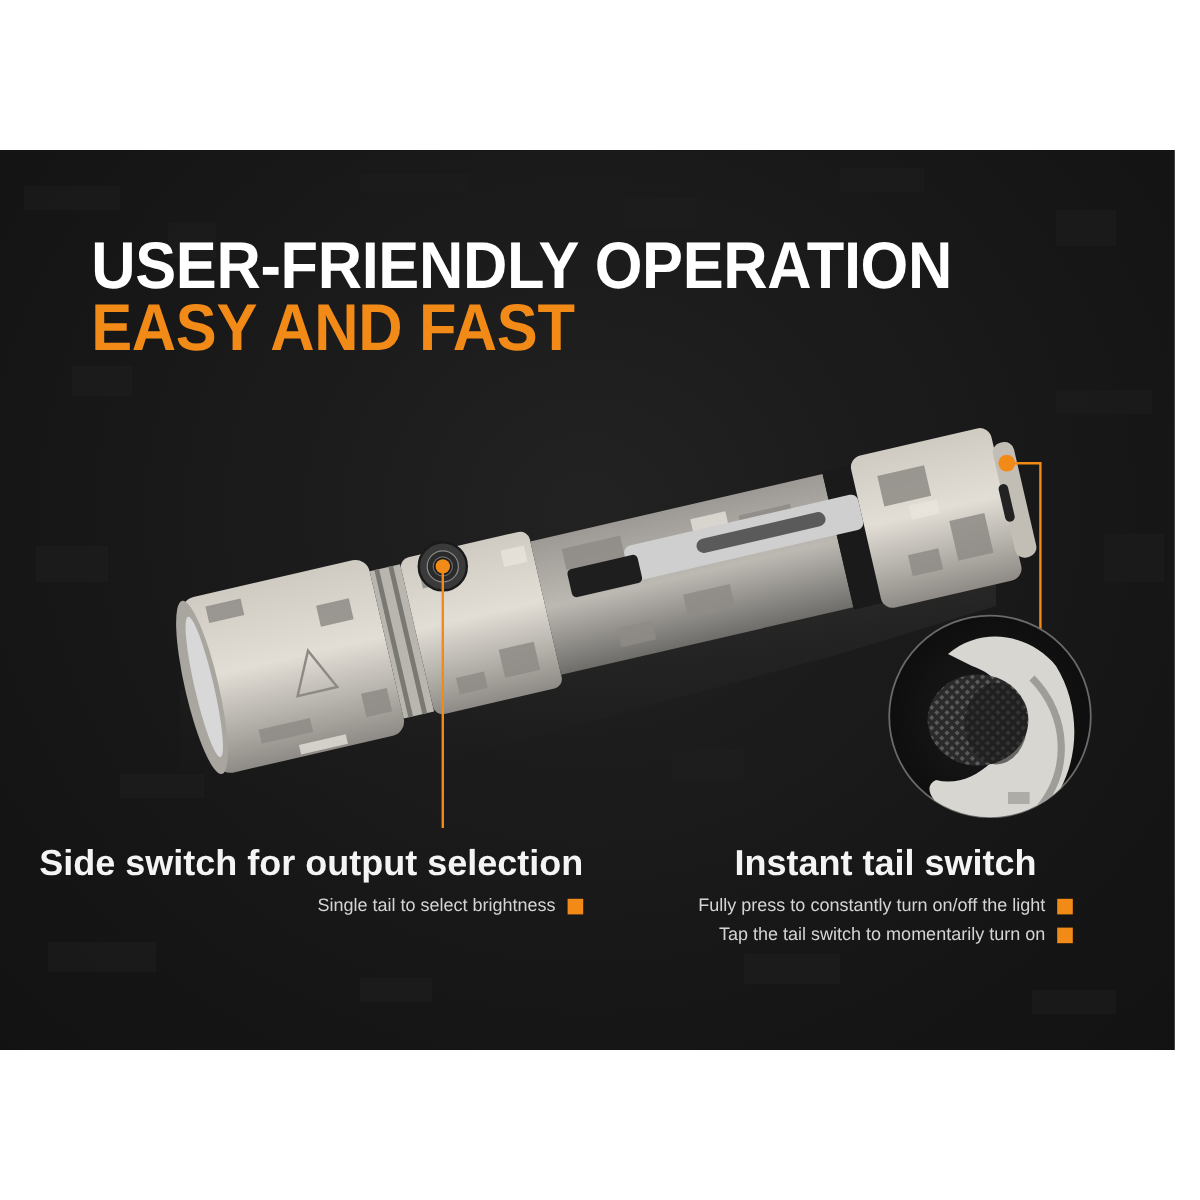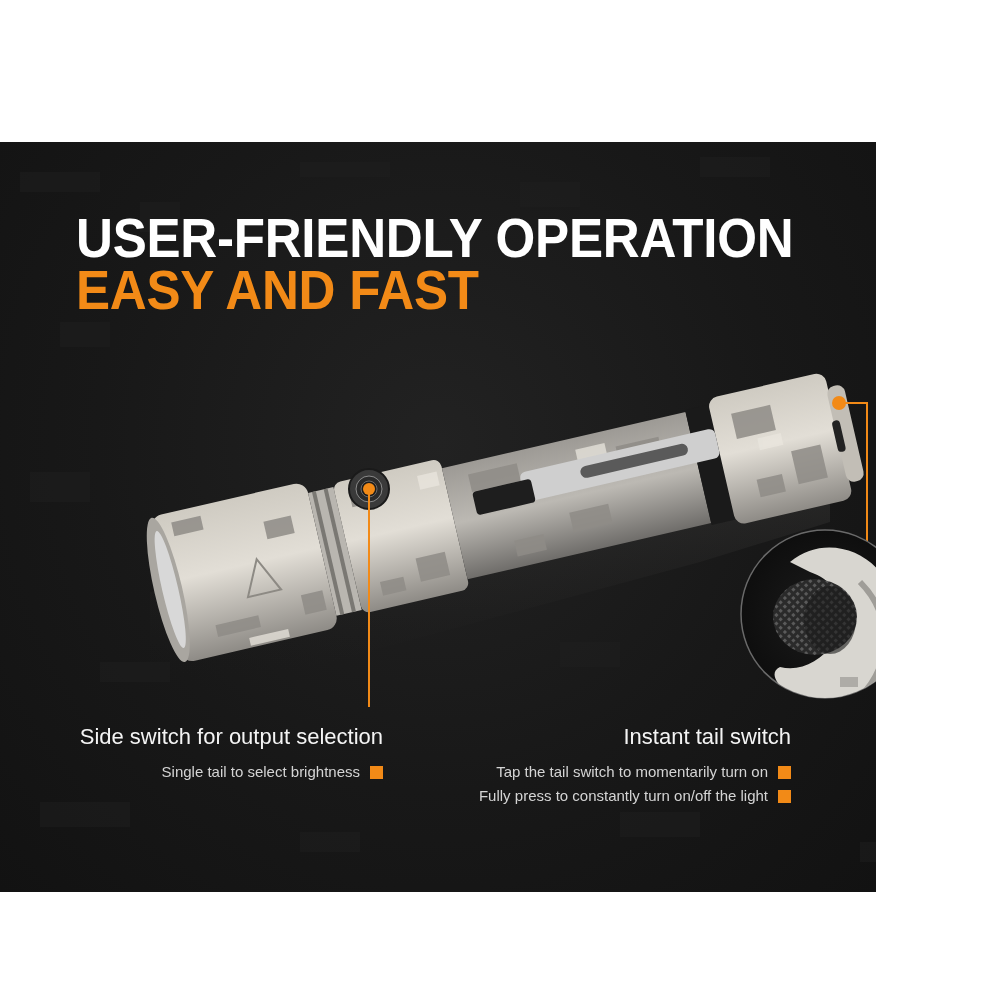--- a/index.html
+++ b/index.html
@@ -1,37 +1,37 @@
 <!DOCTYPE html>
 <html><head>
 <meta charset="utf-8">
 <style>
   html, body { margin: 0; padding: 0; background: #ffffff; }
   body { width: 1000px; height: 1000px; position: relative; overflow: hidden; font-family: "Liberation Sans", sans-serif; }
   .panel {
-    position: absolute; left: 0; top: 142px; width: 876px; height: 750px;
+    position: absolute; left: 0; top: 125px; width: 979px; height: 750px;
     background:
       radial-gradient(ellipse at 50% 40%, #222 0%, #181818 55%, #121212 100%);
     overflow: hidden;
   }
   .camo-bg { position: absolute; inset: 0; opacity: 0.5; }
   .headline { position: absolute; left: 76px; top: 70px; margin: 0; }
   .hl1 {
     display: block; color: #ffffff; font-weight: bold; font-size: 55px; line-height: 52px;
     letter-spacing: -0.3px; transform: scaleX(0.93); transform-origin: left center; white-space: nowrap;
   }
   .hl2 {
     display: block; color: #f28a17; font-weight: bold; font-size: 55px; line-height: 52px;
     letter-spacing: -0.3px; transform: scaleX(0.93); transform-origin: left center; white-space: nowrap;
   }
   .product { position: absolute; left: 0; top: 0; width: 1000px; height: 750px; }
   .feature { position: absolute; text-align: right; color: #ffffff; }
   .feature-left { right: 493px; top: 577px; }
-  .feature-right { right: 85px; top: 577px; }
-  .feature-title { font-size: 22px; line-height: 36px; color: #f4f4f4; white-space: nowrap; margin-bottom: 5px; }
+  .feature-right { right: 85px; top: 577px; text-align: center; }
+  .feature-title { font-size: 30px; line-height: 36px; color: #f4f4f4; white-space: nowrap; margin-bottom: 5px; font-weight: bold; }
   .bullet { font-size: 15px; line-height: 24px; color: #d4d4d4; white-space: nowrap; display: flex; justify-content: flex-end; align-items: center; }
   .bullet .sq { display: inline-block; width: 13px; height: 13px; background: #f28a17; margin-left: 10px; flex: none; }
 </style>
 </head>
 <body>
 
 <div class="panel">
 
   <svg class="camo-bg" width="1000" height="750" viewBox="0 0 1000 750">
     <g fill="#1f1f1f">
@@ -174,22 +174,22 @@
     <div class="feature-title">Side switch for output selection</div>
     <div class="bullet">
       <span>Single tail to select brightness</span>
       <span class="sq"></span>
     </div>
   </div>
 
   <div class="feature feature-right">
     <div class="feature-title">Instant tail switch</div>
     <div class="bullet">
-      <span>Tap the tail switch to momentarily turn on</span>
+      <span>Fully press to constantly turn on/off the light</span>
       <span class="sq"></span>
     </div>
     <div class="bullet">
-      <span>Fully press to constantly turn on/off the light</span>
+      <span>Tap the tail switch to momentarily turn on</span>
       <span class="sq"></span>
     </div>
   </div>
 
 </div>
 
 </body></html>

